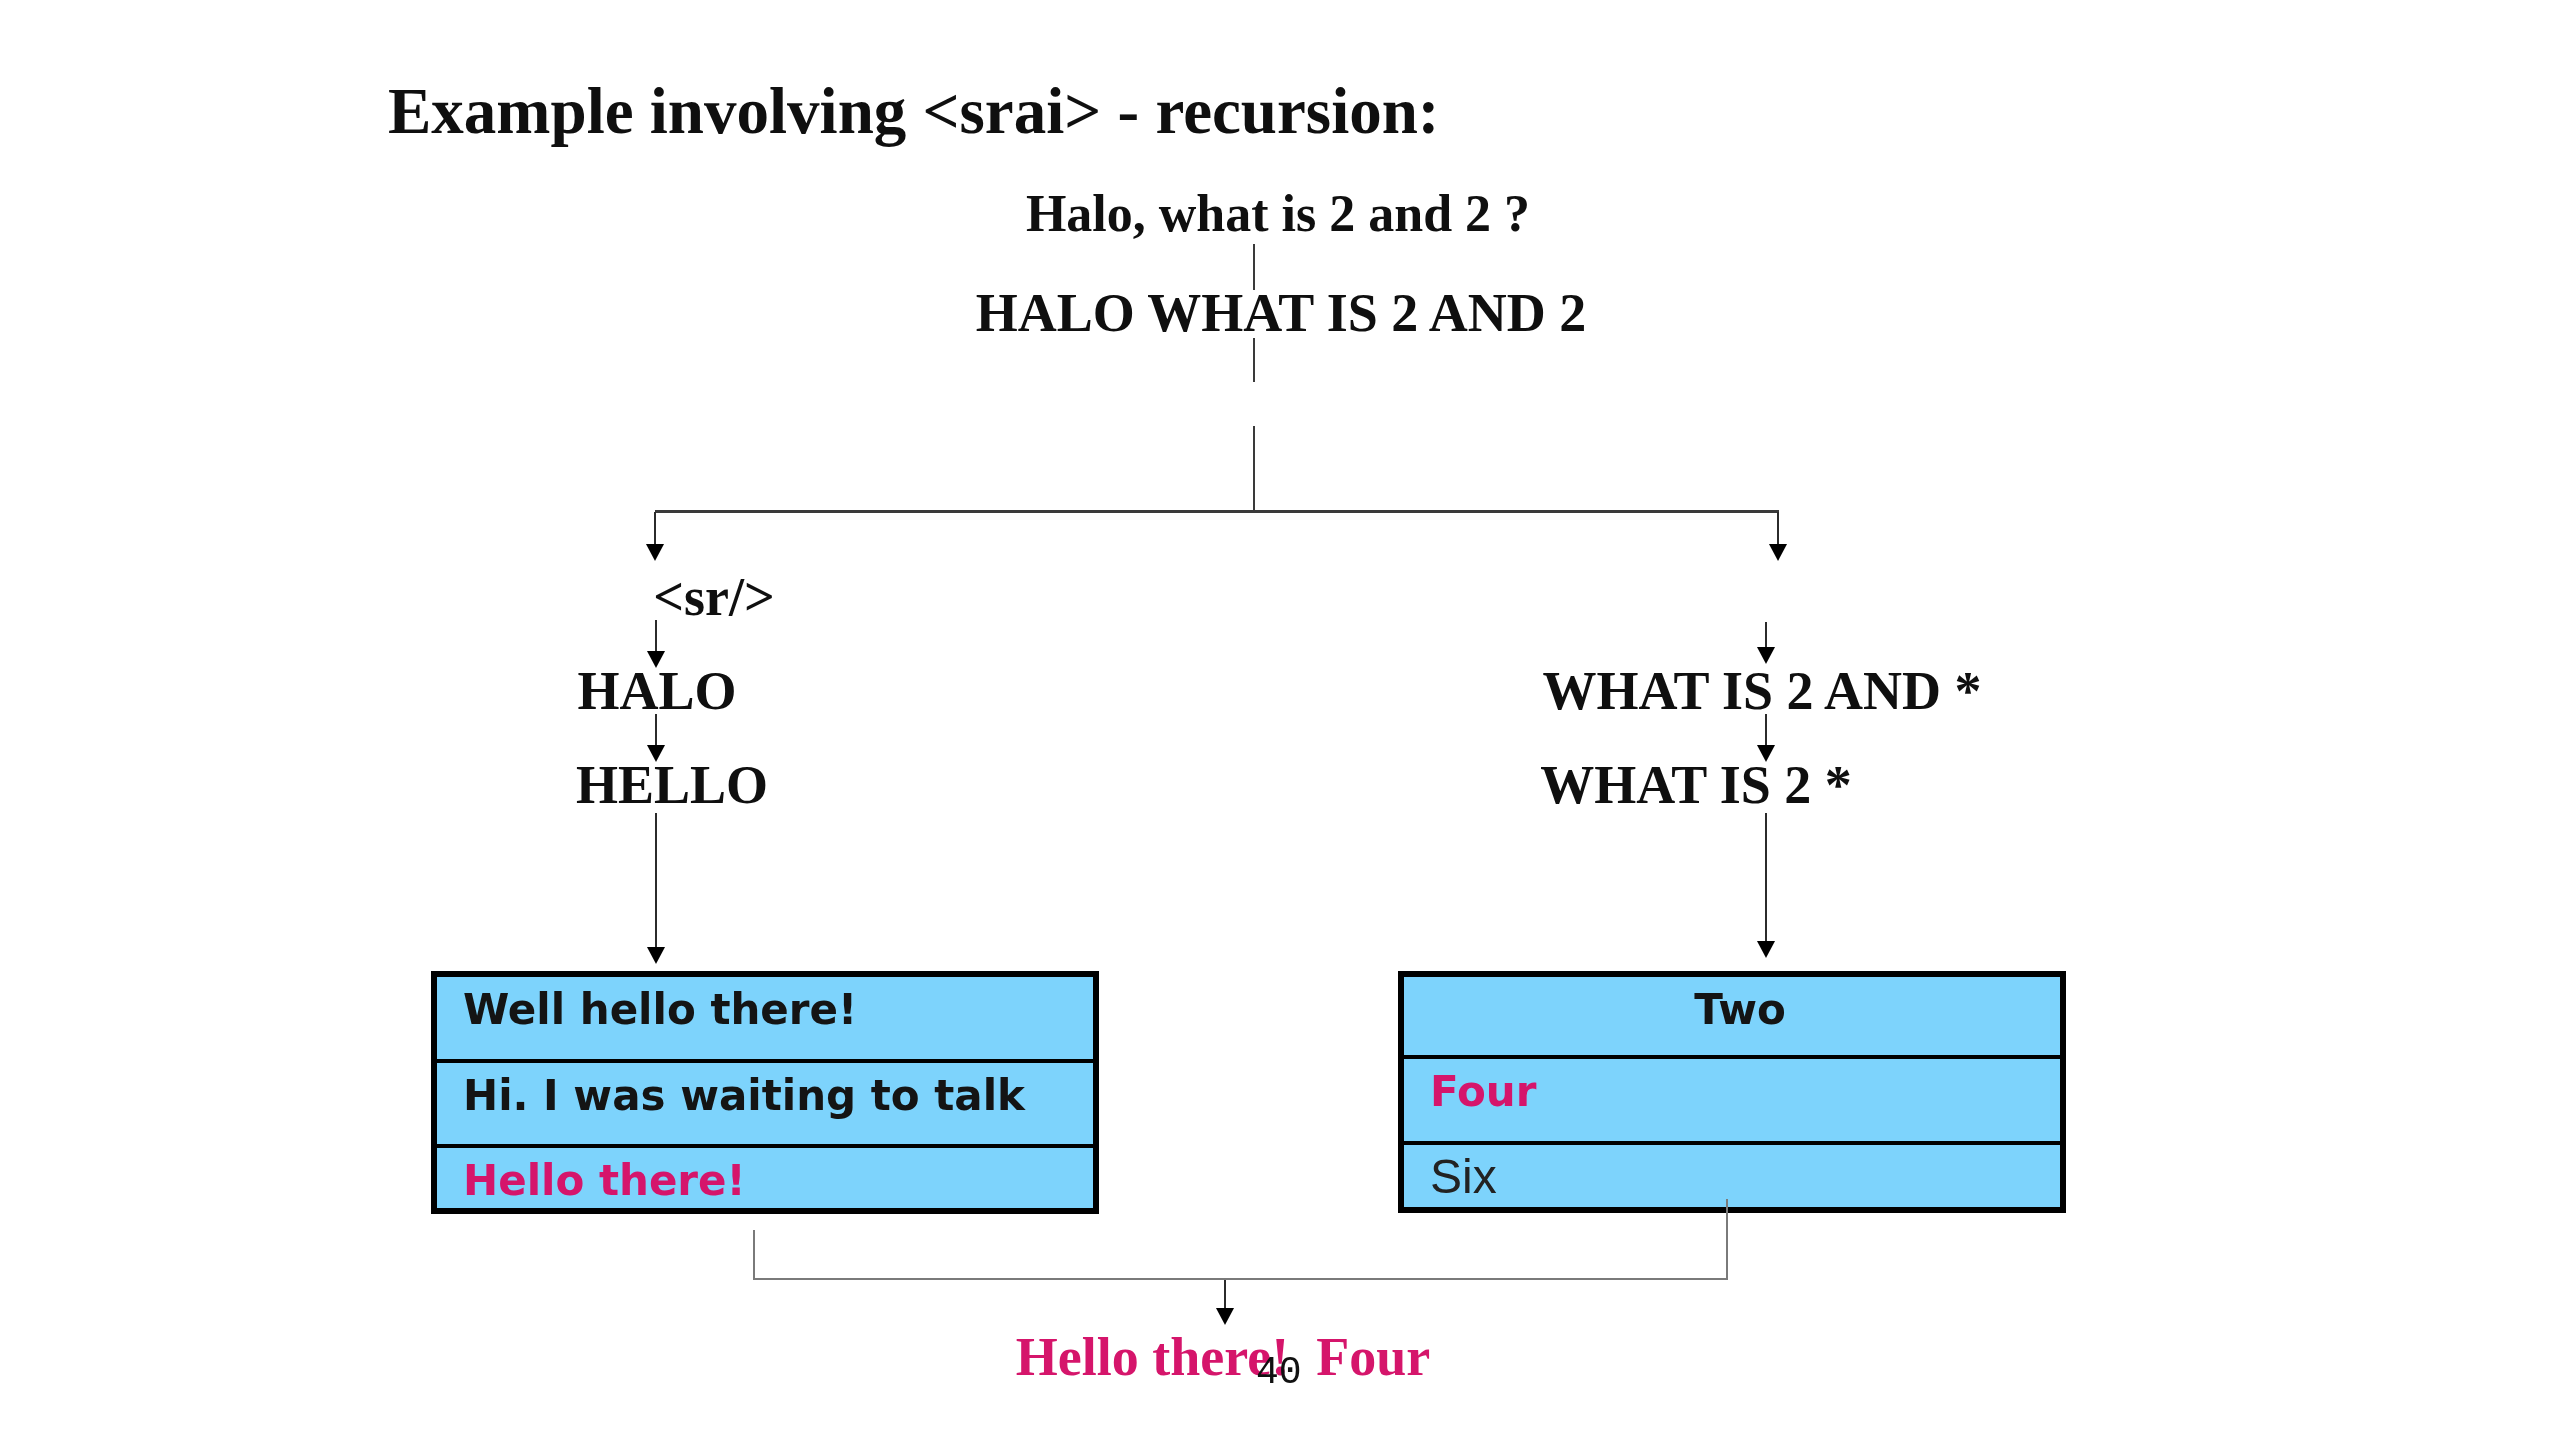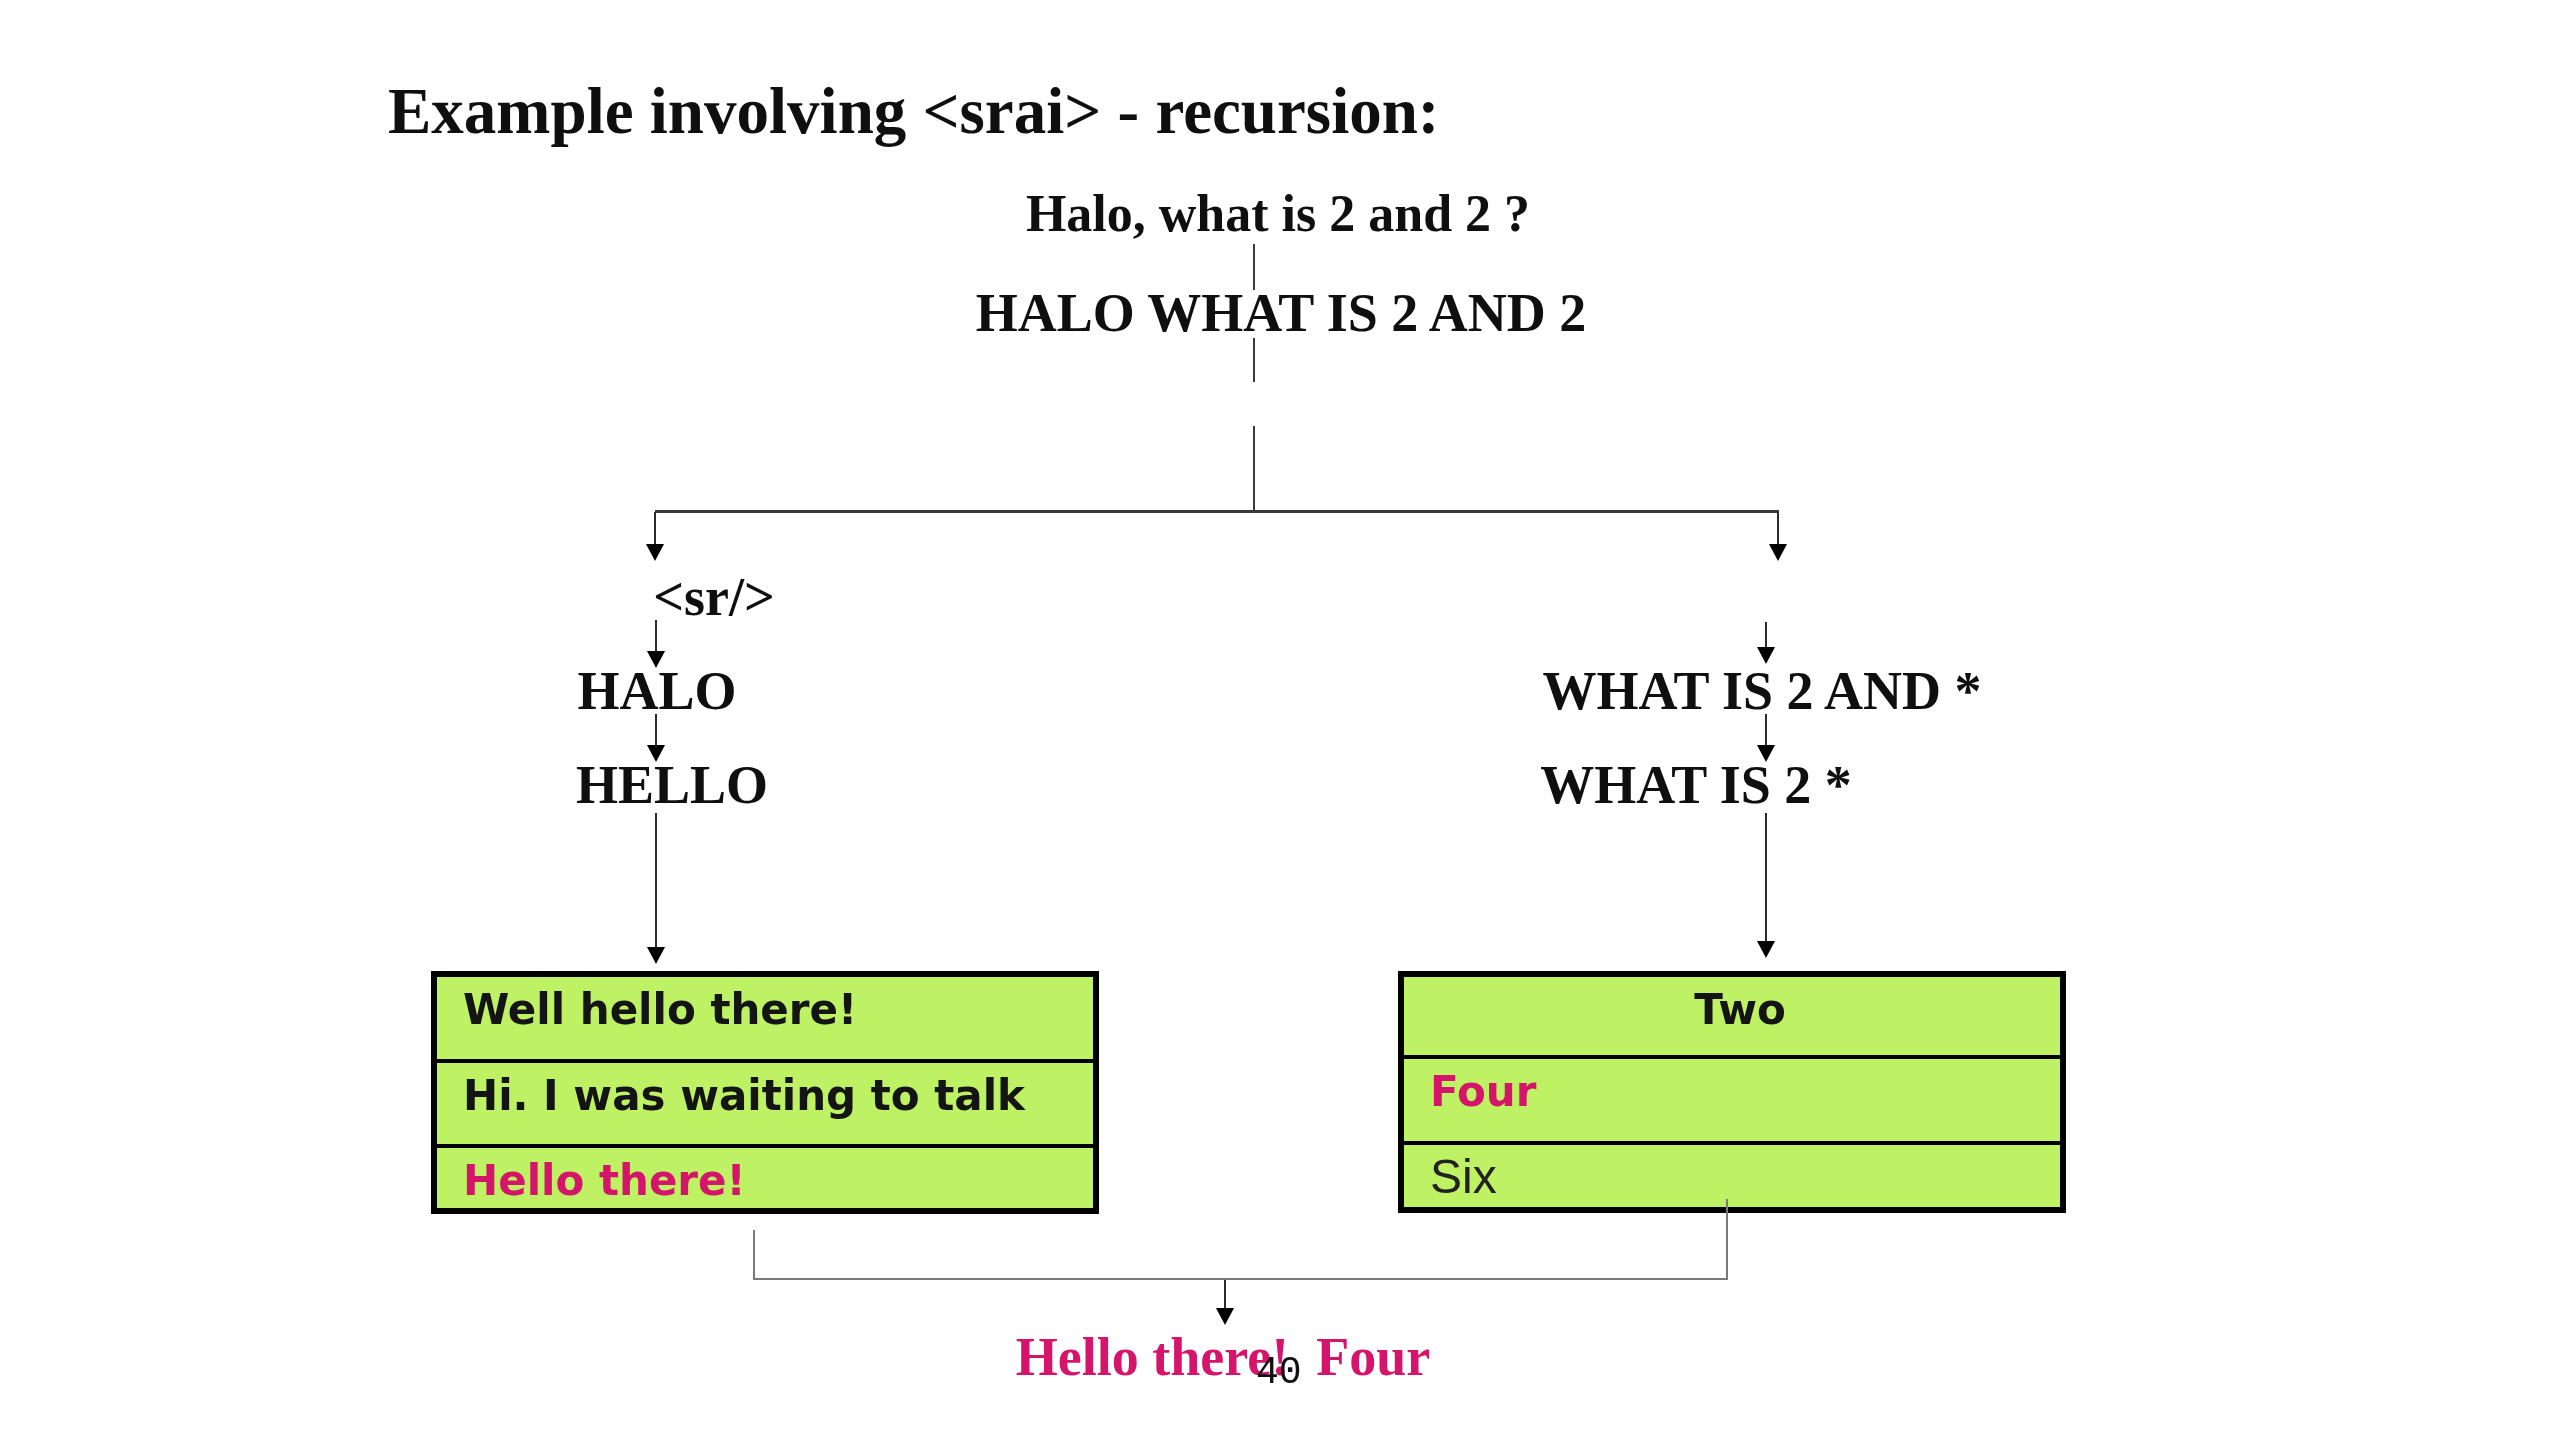--- a/index.html
+++ b/index.html
@@ -18,21 +18,21 @@
   .hl.gray{height:2px;}
 
   
   .arr{position:absolute;transform:translateX(-50%);}
   .arr .stem{display:block;width:2px;background:#2b2b2b;margin:0 auto;}
   .arr .head{display:block;width:0;height:0;margin:0 auto;
              border-left:9px solid transparent;border-right:9px solid transparent;
              border-top:17px solid #000;}
 
   
-  .tbl{position:absolute;box-sizing:border-box;width:668px;border:6px solid #000;background:#bef264;
+  .tbl{position:absolute;box-sizing:border-box;width:668px;border:6px solid #000;background:#7dd3fc;
        font-family:"DejaVu Sans","Liberation Sans",sans-serif;}
   .tbl .row{box-sizing:border-box;padding:8px 10px 0 26px;font-weight:700;font-size:42px;color:#141414;
             white-space:nowrap;overflow:hidden;}
   .tbl .row + .row{border-top:4px solid #000;}
   #left-table .row:nth-child(1){height:82px;}
   #left-table .row:nth-child(2){height:85px;}
   #left-table .row:nth-child(3){height:64px;}
   #right-table .row:nth-child(1){height:78px;text-align:center;}
   #right-table .row:nth-child(2){height:86px;}
   #right-table .row:nth-child(3){height:66px;}

